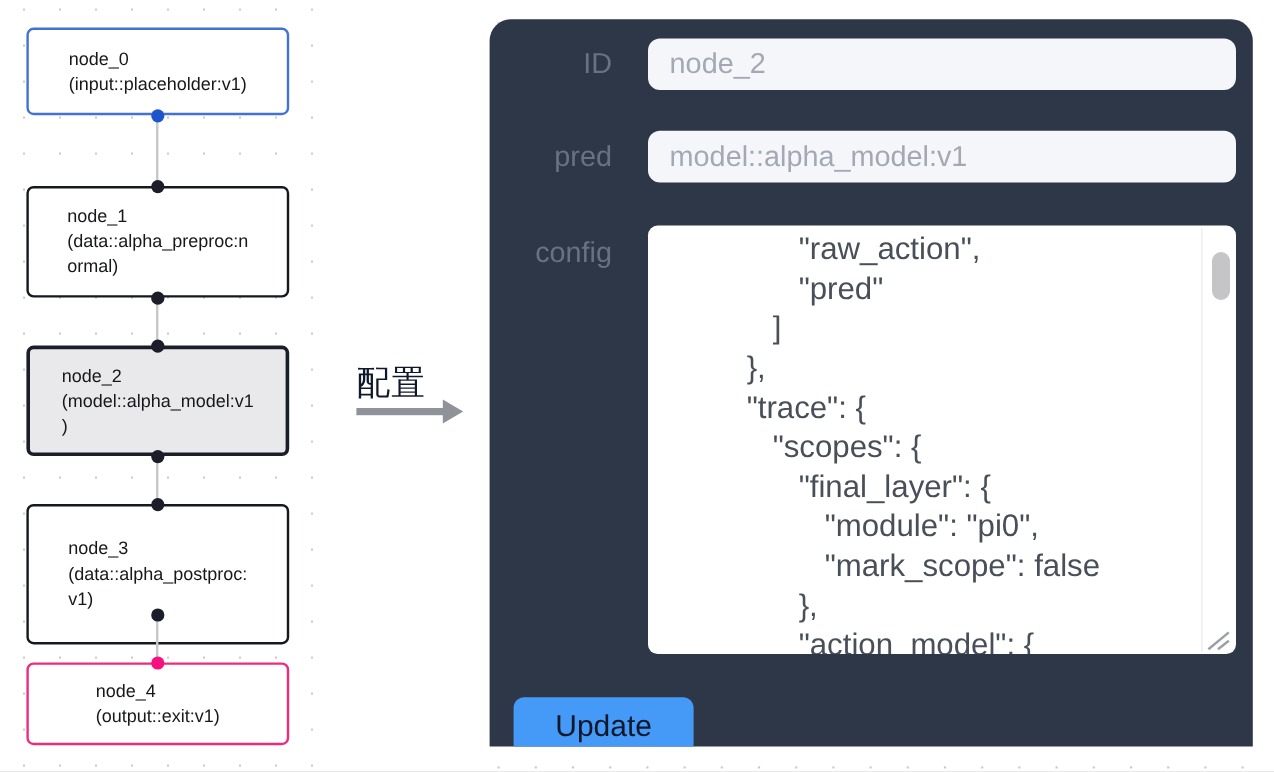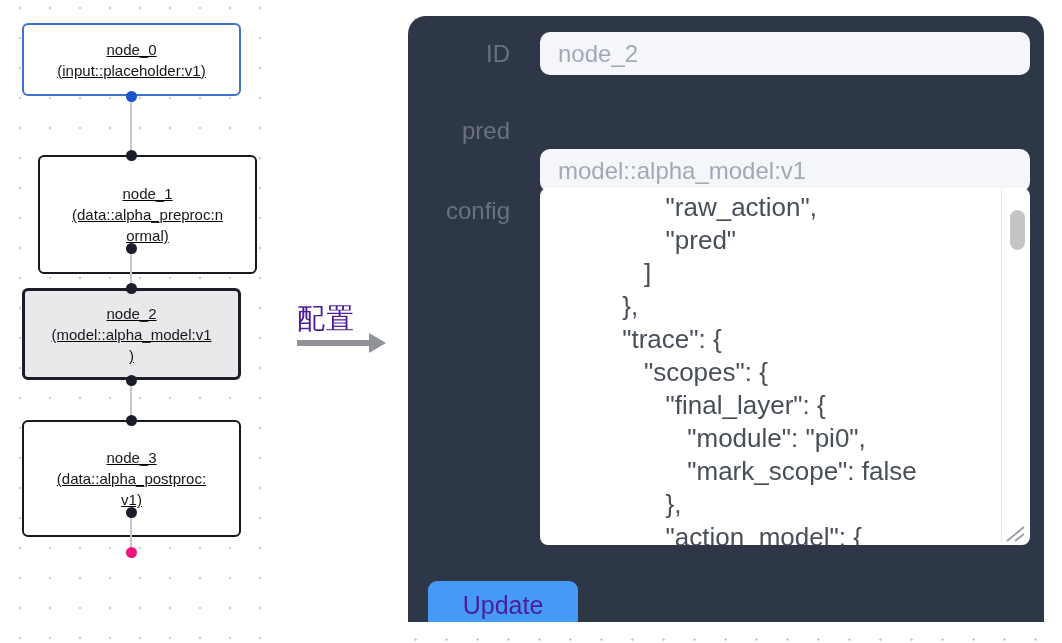--- a/index.html
+++ b/index.html
@@ -7,43 +7,43 @@
               font-family:"Liberation Sans", sans-serif; }
   .stage { position:relative; width:1062px; height:643px; background:#fff; }
 
   
   .left-canvas { position:absolute; left:0; top:0; width:283px; height:643px;
     background-image: radial-gradient(#c9c9cd 1.2px, transparent 1.3px);
     background-size: 30px 30px; background-position: 5px 23px; }
 
   .node { position:absolute; left:22px; width:219px; background:#ffffff;
     border:2px solid #15181f; border-radius:6px; display:flex; align-items:center;
-    justify-content:center; text-align:center;text-decoration:underline; }
+    justify-content:center; text-align:left; }
   .node-label { white-space:pre-line; font-size:15px; line-height:21px;
     color:#17181c; font-weight:500; }
   .node-input    { top:23px;  height:73px; border-color:#4272d2; }
-  .node-preproc  { top:155px; height:119px;margin-left:16px; }
+  .node-preproc  { top:155px; height:93px; }
   .node-model    { top:288px; height:92px; border-width:3px; border-color:#1b1e28; background:#e9e9eb; }
   .node-postproc { top:420px; height:117px; }
   .node-output   { top:552px; height:69px; border-color:#ee2b7c; }
 
   .edge { position:absolute; left:130px; width:2px; background:#c8c8ca; }
   .edge1 { top:96px;  height:59px; }
   .edge2 { top:248px; height:40px; }
   .edge3 { top:380px; height:40px; }
   .edge4 { top:512px; height:40px; }
 
   .port { position:absolute; left:126px; width:11px; height:11px; border-radius:50%;
           background:#1b1e28; z-index:3; }
   .port-blue { background:#1d55cb; }
   .port-pink { background:#f51280; }
 
   
   .anno-label { position:absolute; left:297px; top:300px; font-size:28px;
-    color:#4c1d95; font-weight:500; letter-spacing:1px; }
+    color:#0f172a; font-weight:500; letter-spacing:1px; }
   .arrow-shaft { position:absolute; left:297px; top:340px; width:74px; height:6px;
     background:#8f9399; }
   .arrow-head { position:absolute; left:369px; top:333px; width:0; height:0;
     border-left:17px solid #8f9399; border-top:10px solid transparent;
     border-bottom:10px solid transparent; }
 
   
   .right-area { position:absolute; left:393px; top:0; width:669px; height:643px;
     background-image: radial-gradient(#c6c8cc 1.2px, transparent 1.3px);
     background-size: 31px 31px; background-position: 7px 4px; }
@@ -55,34 +55,34 @@
     font-size:24px; line-height:30px; color:#6a7180; }
   .lbl-id     { top:23px; }
   .lbl-type   { top:100px; }
   .lbl-config { top:180px; }
 
   .text-input { position:absolute; left:132px; width:490px; height:43px;
     background:#f4f6fa; border:none; border-radius:10px; padding:0 18px;
     font-size:24px; color:#a3a9b4; font-family:"Liberation Sans", sans-serif;
     outline:none; }
   .input-id   { top:16px; }
-  .input-type { top:93px;margin-top:40px; }
+  .input-type { top:93px; }
 
   .config-box { position:absolute; left:132px; top:172px; width:490px; height:357px;
     background:#ffffff; border-radius:8px; overflow:hidden; }
   .config-text { position:absolute; left:0; top:3px; white-space:pre;
     font-size:26px; line-height:33px; color:#494f59; padding-left:10px; }
   .scroll-gutter { position:absolute; right:28px; top:2px; bottom:2px; width:1px;
     background:#e9e9ec; }
   .scroll-thumb { position:absolute; left:470px; top:22px; width:15px; height:40px;
     border-radius:8px; background:#c5c5c8; }
   .resize-grip { position:absolute; right:3px; bottom:2px; width:24px; height:22px; }
 
   .update-btn { position:absolute; left:20px; top:565px; width:150px; height:48px;
-    background:#469af7; color:#4c1d95; border:none; border-radius:9px;
+    background:#469af7; color:#0f172a; border:none; border-radius:9px;
     font-size:25px; font-weight:500; font-family:"Liberation Sans", sans-serif;
     cursor:pointer;text-align:center; }
 </style>
 </head>
 <body>
 
 <div class="stage">
 
   <div class="left-canvas">
 
@@ -97,20 +97,24 @@
     </div>
     <div class="node node-model">
       <div class="node-label">node_2
 (model::alpha_model:v1
 )</div>
     </div>
     <div class="node node-postproc">
       <div class="node-label">node_3
 (data::alpha_postproc:
 v1)</div>
+    </div>
+    <div class="node node-output">
+      <div class="node-label">node_4
+(output::exit:v1)</div>
     </div>
 
     <div class="edge edge1"></div>
     <div class="edge edge2"></div>
     <div class="edge edge3"></div>
     <div class="edge edge4"></div>
 
     <div class="port port-blue" style="top:91px;"></div>
     <div class="port" style="top:150px;"></div>
     <div class="port" style="top:243px;"></div>

